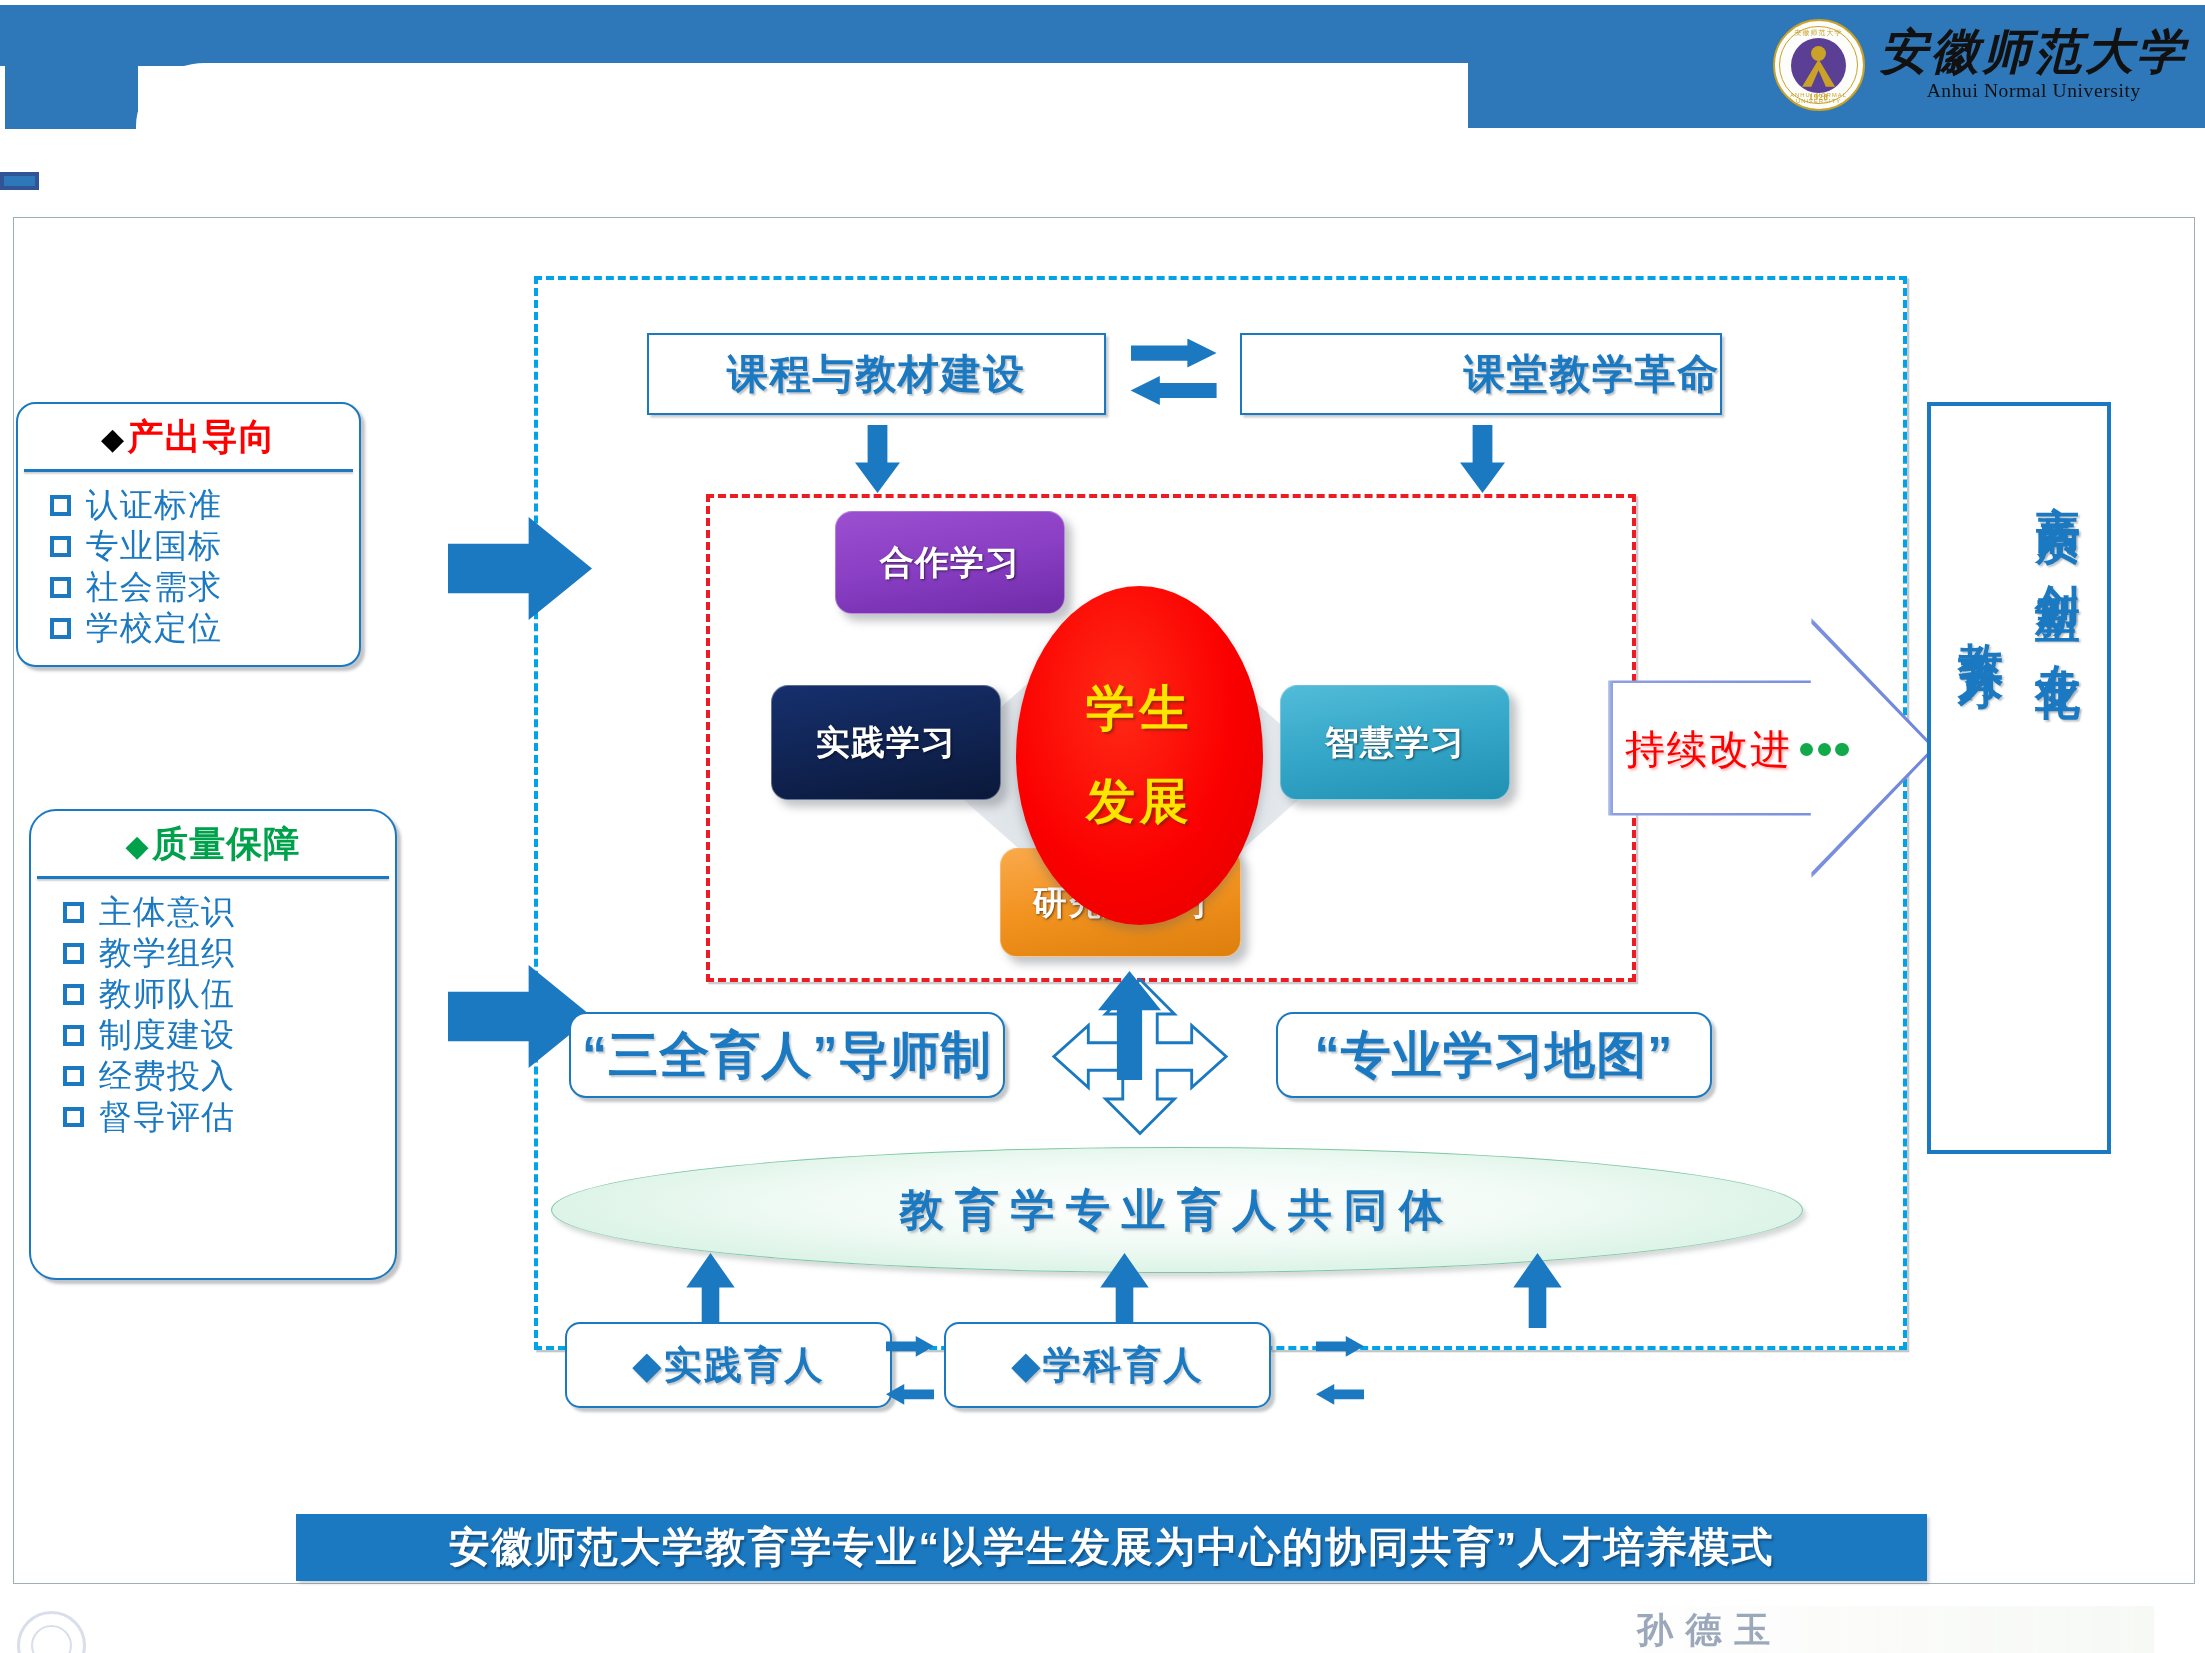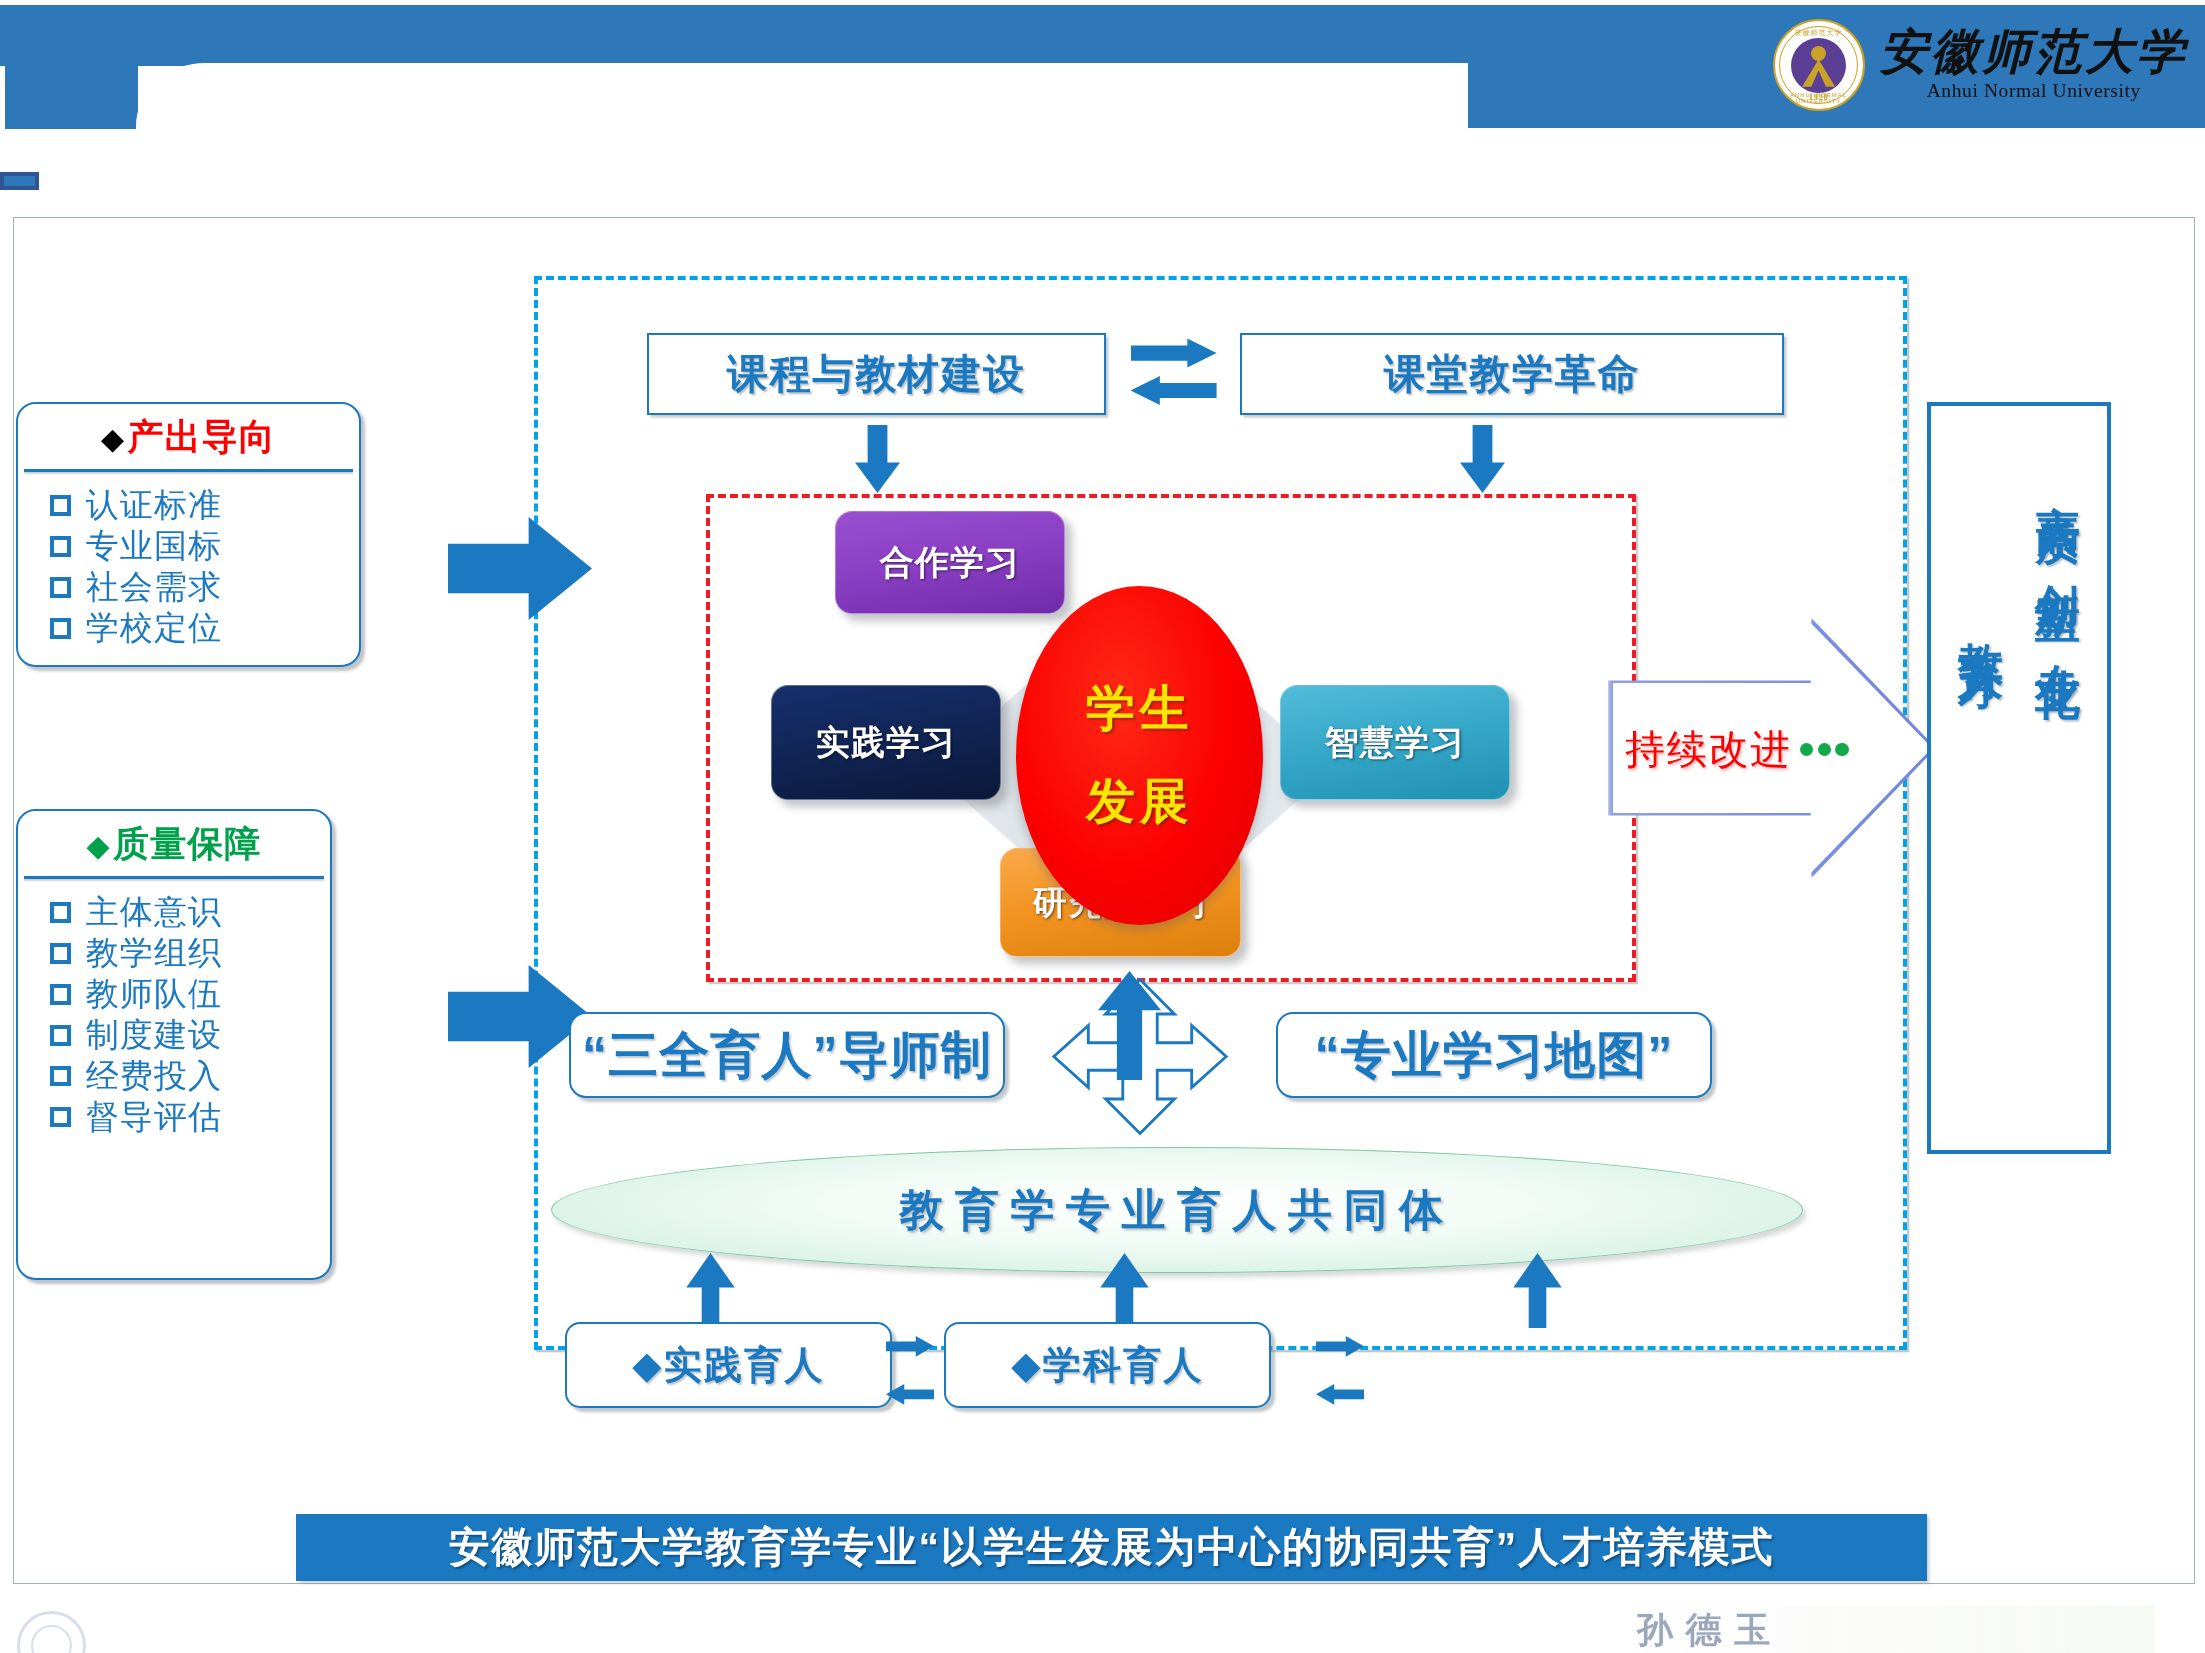--- a/index.html
+++ b/index.html
@@ -125,21 +125,21 @@
     display: flex; align-items: center; gap: 15px;
     font-size: 33px; color: #1b79c2; line-height: 1.24;
     letter-spacing: 1.1px; white-space: nowrap;
   }
   .sq {
     display:inline-block; width: 20.7px; height: 20.7px;
     border: 4.6px solid #1b79c2; flex: none;
   }
 
   #card-out { left: 16px; top: 402px; width: 345px; height: 265px; }
-  #card-qa  { left: 16px; top: 809px; width: 316px; height: 471px; }
+  #card-qa  { left: 29px; top: 809px; width: 368px; height: 471px; border-radius: 27px; }
 
   
   .fat-arrow {
     position: absolute; width: 144px; height: 103px;
     background: #1b79c2;
     clip-path: polygon(0% 26%, 56% 26%, 56% 0%, 100% 50%, 56% 100%, 56% 74%, 0% 74%);
     filter: drop-shadow(4px 4px 2.3px rgba(120,125,130,.5));
   }
   #arrow-out { left: 448px; top: 517px; }
   #arrow-qa  { left: 448px; top: 965px; }
@@ -148,21 +148,21 @@
   .topbox {
     position: absolute; background: #fff; border: 2.9px solid #1b79c2;
     display: flex; align-items: center; justify-content: center;
     box-shadow: 3.4px 3.4px 2.3px rgba(130,135,140,.45);
   }
   .topbox span {
     font-size: 41px; font-weight: bold; color: #1b79c2; letter-spacing: 1.7px;
     text-shadow: 1.7px 1.7px 1.7px rgba(150,155,160,.6);
   }
   #box-course  { left: 647px; top: 333px; width: 459px; height: 82px; }
-  #box-class   { left: 1240px; top: 333px; width: 544px; height: 82px; }
+  #box-class   { left: 1240px; top: 333px; width: 482px; height: 82px; justify-content: flex-end; }
 
   .swap-arrows {
     position: absolute; left: 1126px; top: 334px; width: 103px; height: 80px;
   }
   .swap-r, .swap-l {
     position: absolute; width: 86px; height: 29px; background: #1b79c2;
   }
   .swap-r { top: 4.6px; left: 4.6px; clip-path: polygon(0% 24%, 66% 24%, 66% 0%, 100% 50%, 66% 100%, 66% 76%, 0% 76%); }
   .swap-l { top: 42px; left: 4.6px; clip-path: polygon(100% 24%, 34% 24%, 34% 0%, 0% 50%, 34% 100%, 34% 76%, 100% 76%); }
 

